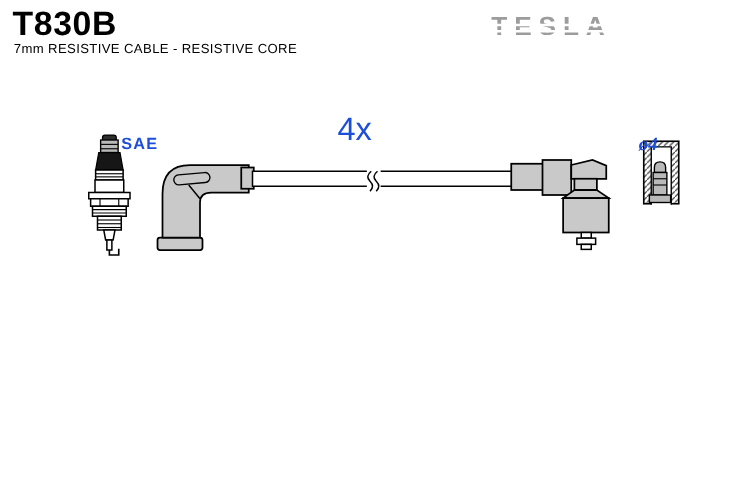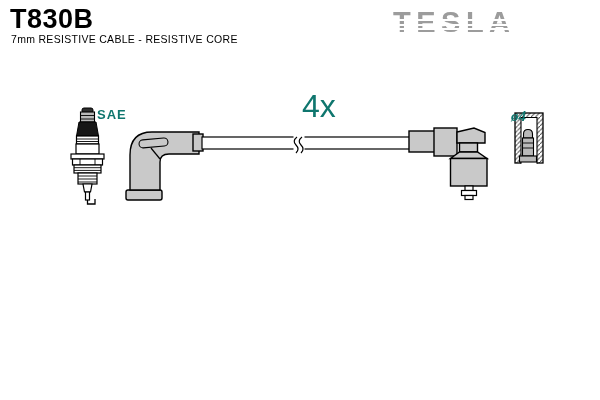--- a/index.html
+++ b/index.html
@@ -25,35 +25,35 @@
     font-size: 10.5px;
     color: #000;
     letter-spacing: 0.3px;
   }
   .logo {
     position: absolute;
     left: 393px; top: 7px;
     width: 120px; height: 30px;
   }
   .logo-text {
-    font-size: 29px;
+    font-size: 21px;
     font-weight: bold;
     letter-spacing: 5.5px;
     line-height: 30px;
     color: var(--logo-gray, #9c9c9c);
     white-space: nowrap;
   }
   .stripe {
     position: absolute;
     left: 0; width: 100%; height: 2px;
     background: var(--bg, #ffffff);
   }
-  .label { position: absolute; color: #0f766e; white-space: nowrap; }
+  .label { position: absolute; color: #1d4ed8; white-space: nowrap; }
   .sae { left: 97px; top: 107px; font-size: 13px; font-weight: bold; letter-spacing: 1px; }
-  .qty { left: 302px; top: 88px; font-size: 32px; font-weight: 400; }
+  .qty { left: 270px; top: 88px; font-size: 26px; font-weight: 400; }
   .dia {
     left: 491px; top: 108px;
     font-size: 15px; font-weight: bold; font-style: italic;
     font-family: "Liberation Serif", serif;
     margin-left: 20px;
   }
   svg.diagram { position: absolute; left: 0; top: 0; }
   .outline   { stroke: var(--outline, #000); stroke-width: 1.3; fill: none; }
   .thin      { stroke: var(--outline, #000); stroke-width: 0.9; fill: none; }
   .boot      { fill: var(--boot-fill, #c9c9c9); stroke: var(--outline, #000); stroke-width: 1.4; }

